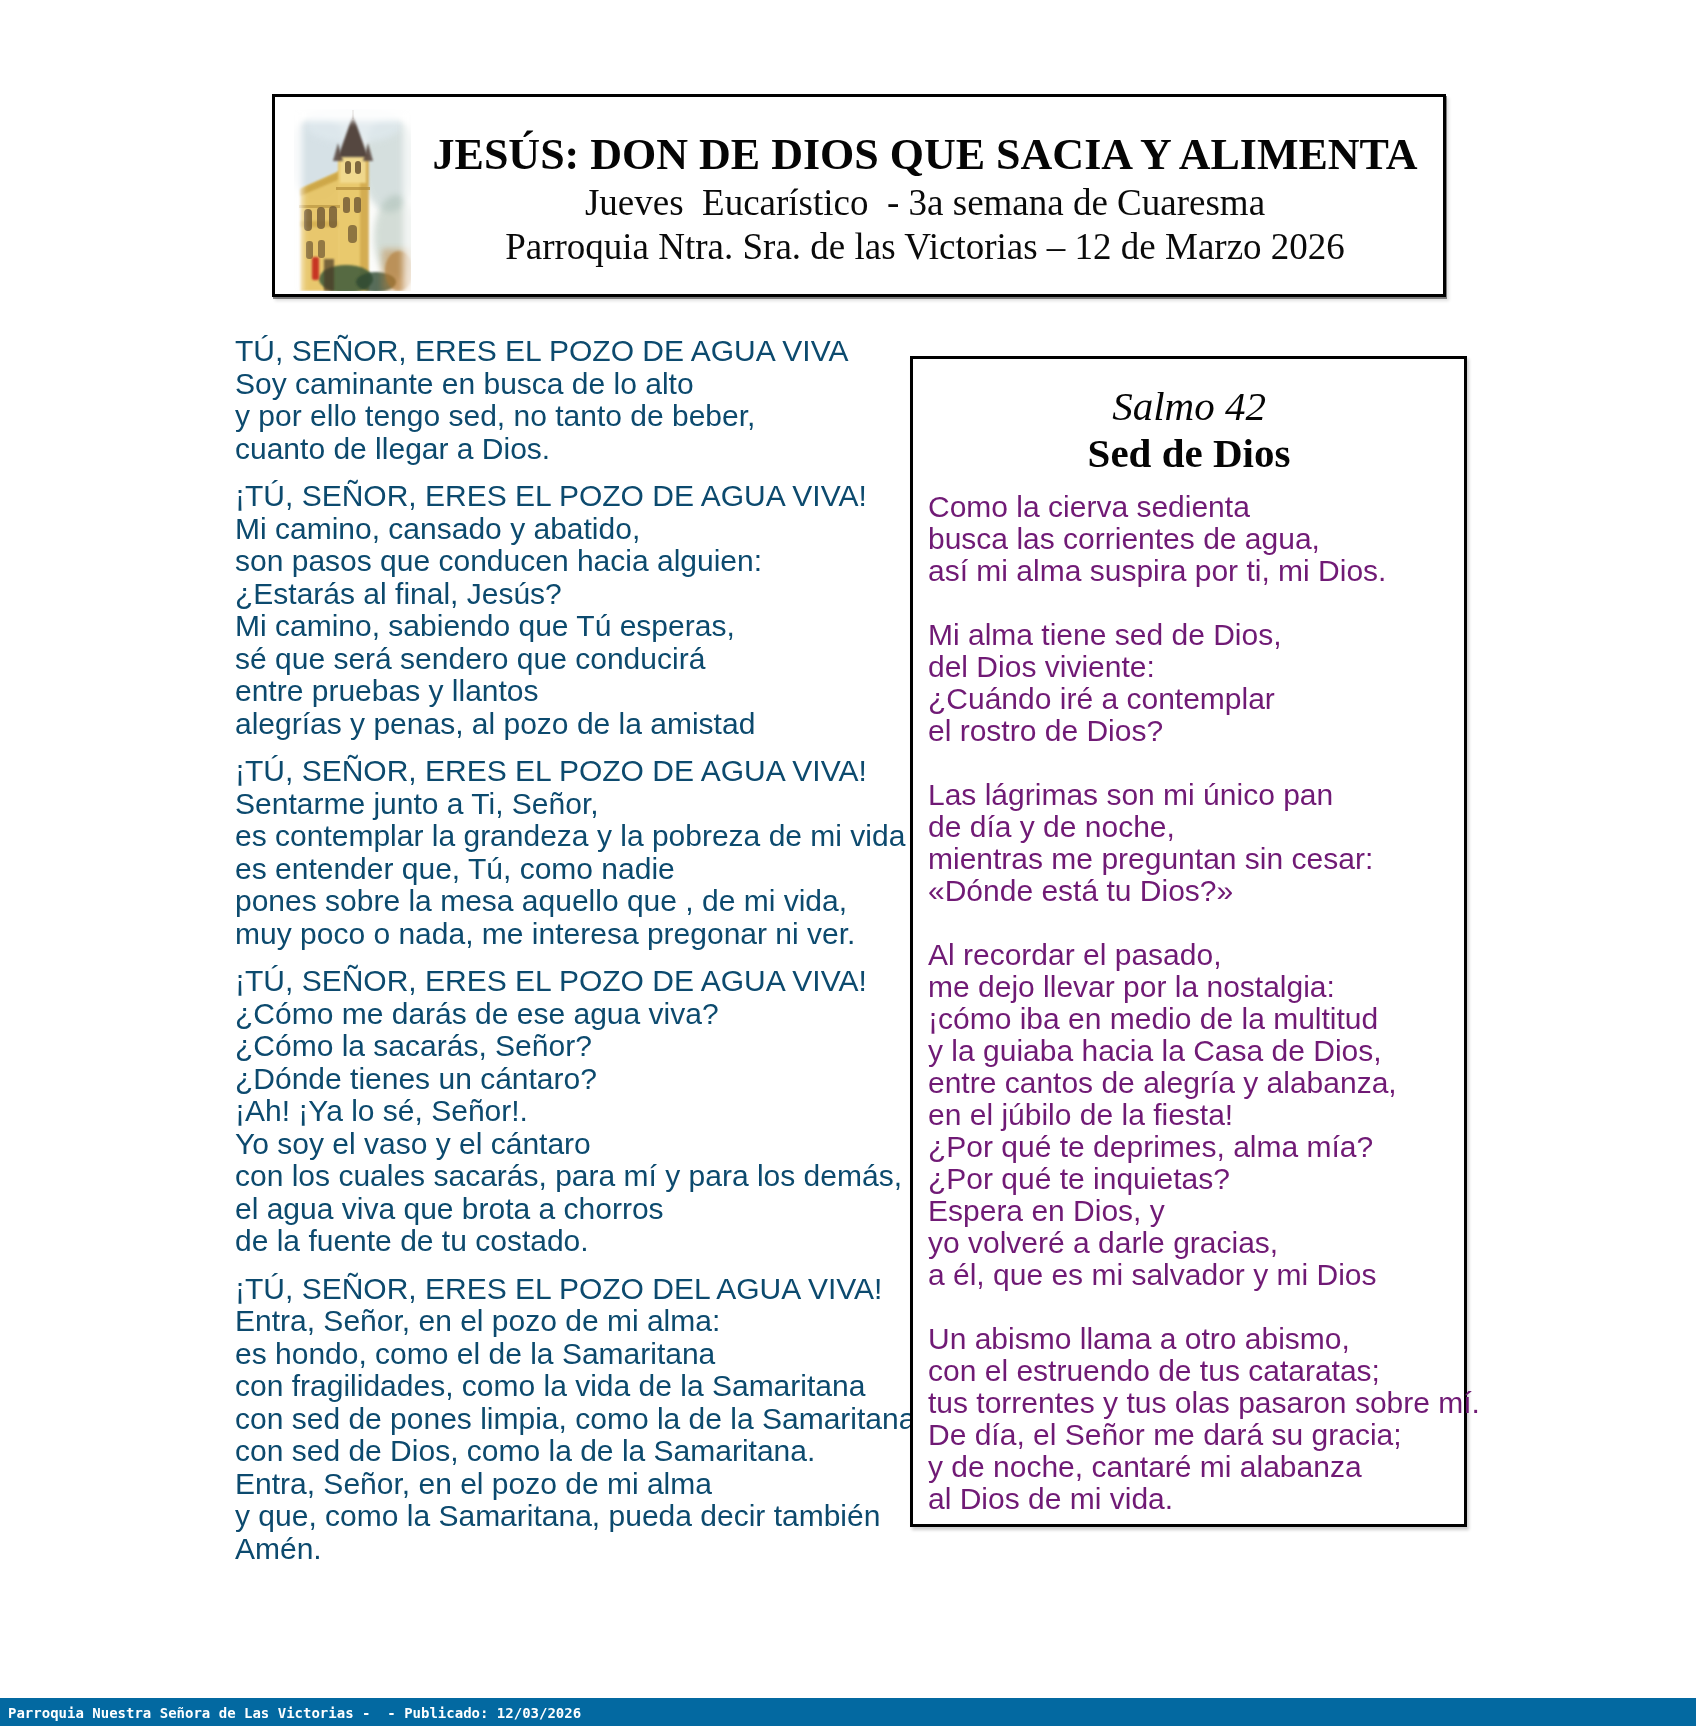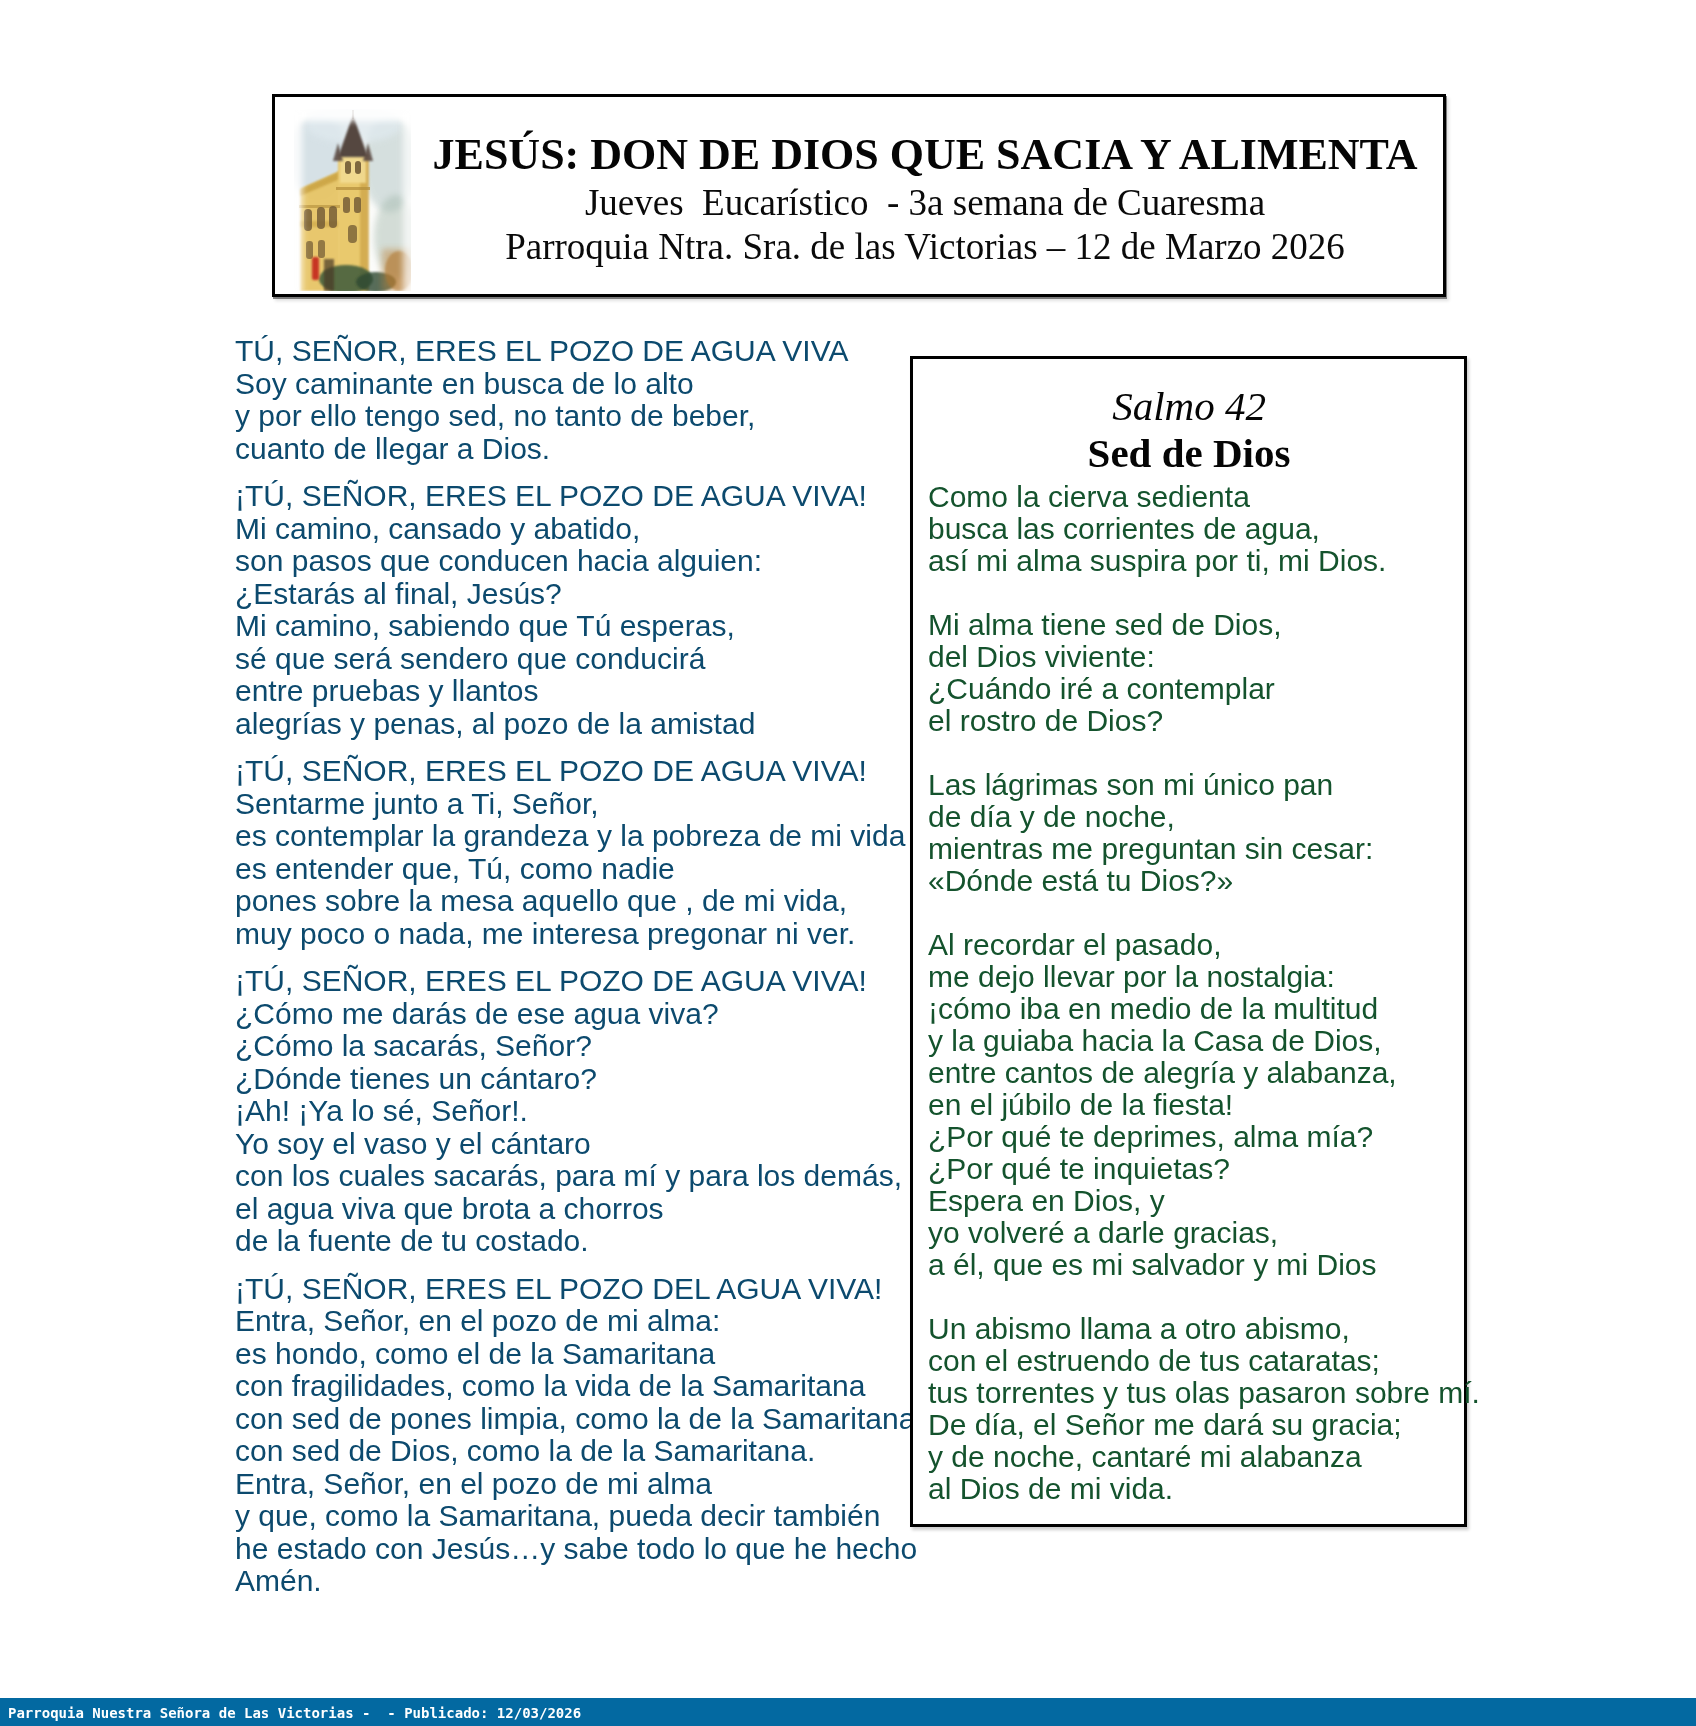--- a/index.html
+++ b/index.html
@@ -86,24 +86,24 @@
   }
   .psalm-subtitle {
     font-family: "Liberation Serif", serif;
     font-weight: bold;
     font-size: 41px;
     line-height: 47px;
     text-align: center;
     color: #050505;
   }
   .psalm-body {
-    margin-top: 4px;
+    margin-top: 14px;
     font-size: 30px;
     line-height: 32px;
-    color: #14532d;
+    color: #701a75;
   }
   .psalm-body .stanza { margin: 0 0 32px 0; }
 
   
   .footer-bar {
     position: absolute;
     left: 0; top: 1698px;
     width: 1696px; height: 44px;
     background: #0369a1;
     box-sizing: border-box;
@@ -231,21 +231,20 @@
       </p>
       <p class="stanza">
         <span class="line">¡TÚ, SEÑOR, ERES EL POZO DEL AGUA VIVA!</span>
         <span class="line">Entra, Señor, en el pozo de mi alma:</span>
         <span class="line">es hondo, como el de la Samaritana</span>
         <span class="line">con fragilidades, como la vida de la Samaritana</span>
         <span class="line">con sed de pones limpia, como la de la Samaritana</span>
         <span class="line">con sed de Dios, como la de la Samaritana.</span>
         <span class="line">Entra, Señor, en el pozo de mi alma</span>
         <span class="line">y que, como la Samaritana, pueda decir también</span>
-        <span class="line">he estado con Jesús…y sabe todo lo que he hecho</span>
         <span class="line">Amén.</span>
       </p>
     </div>
 
   <div class="psalm-box">
     <div class="psalm-title">Salmo 42</div>
     <div class="psalm-subtitle">Sed de Dios</div>
     <div class="psalm-body">
         <p class="stanza">
           <span class="line">Como la cierva sedienta</span>

